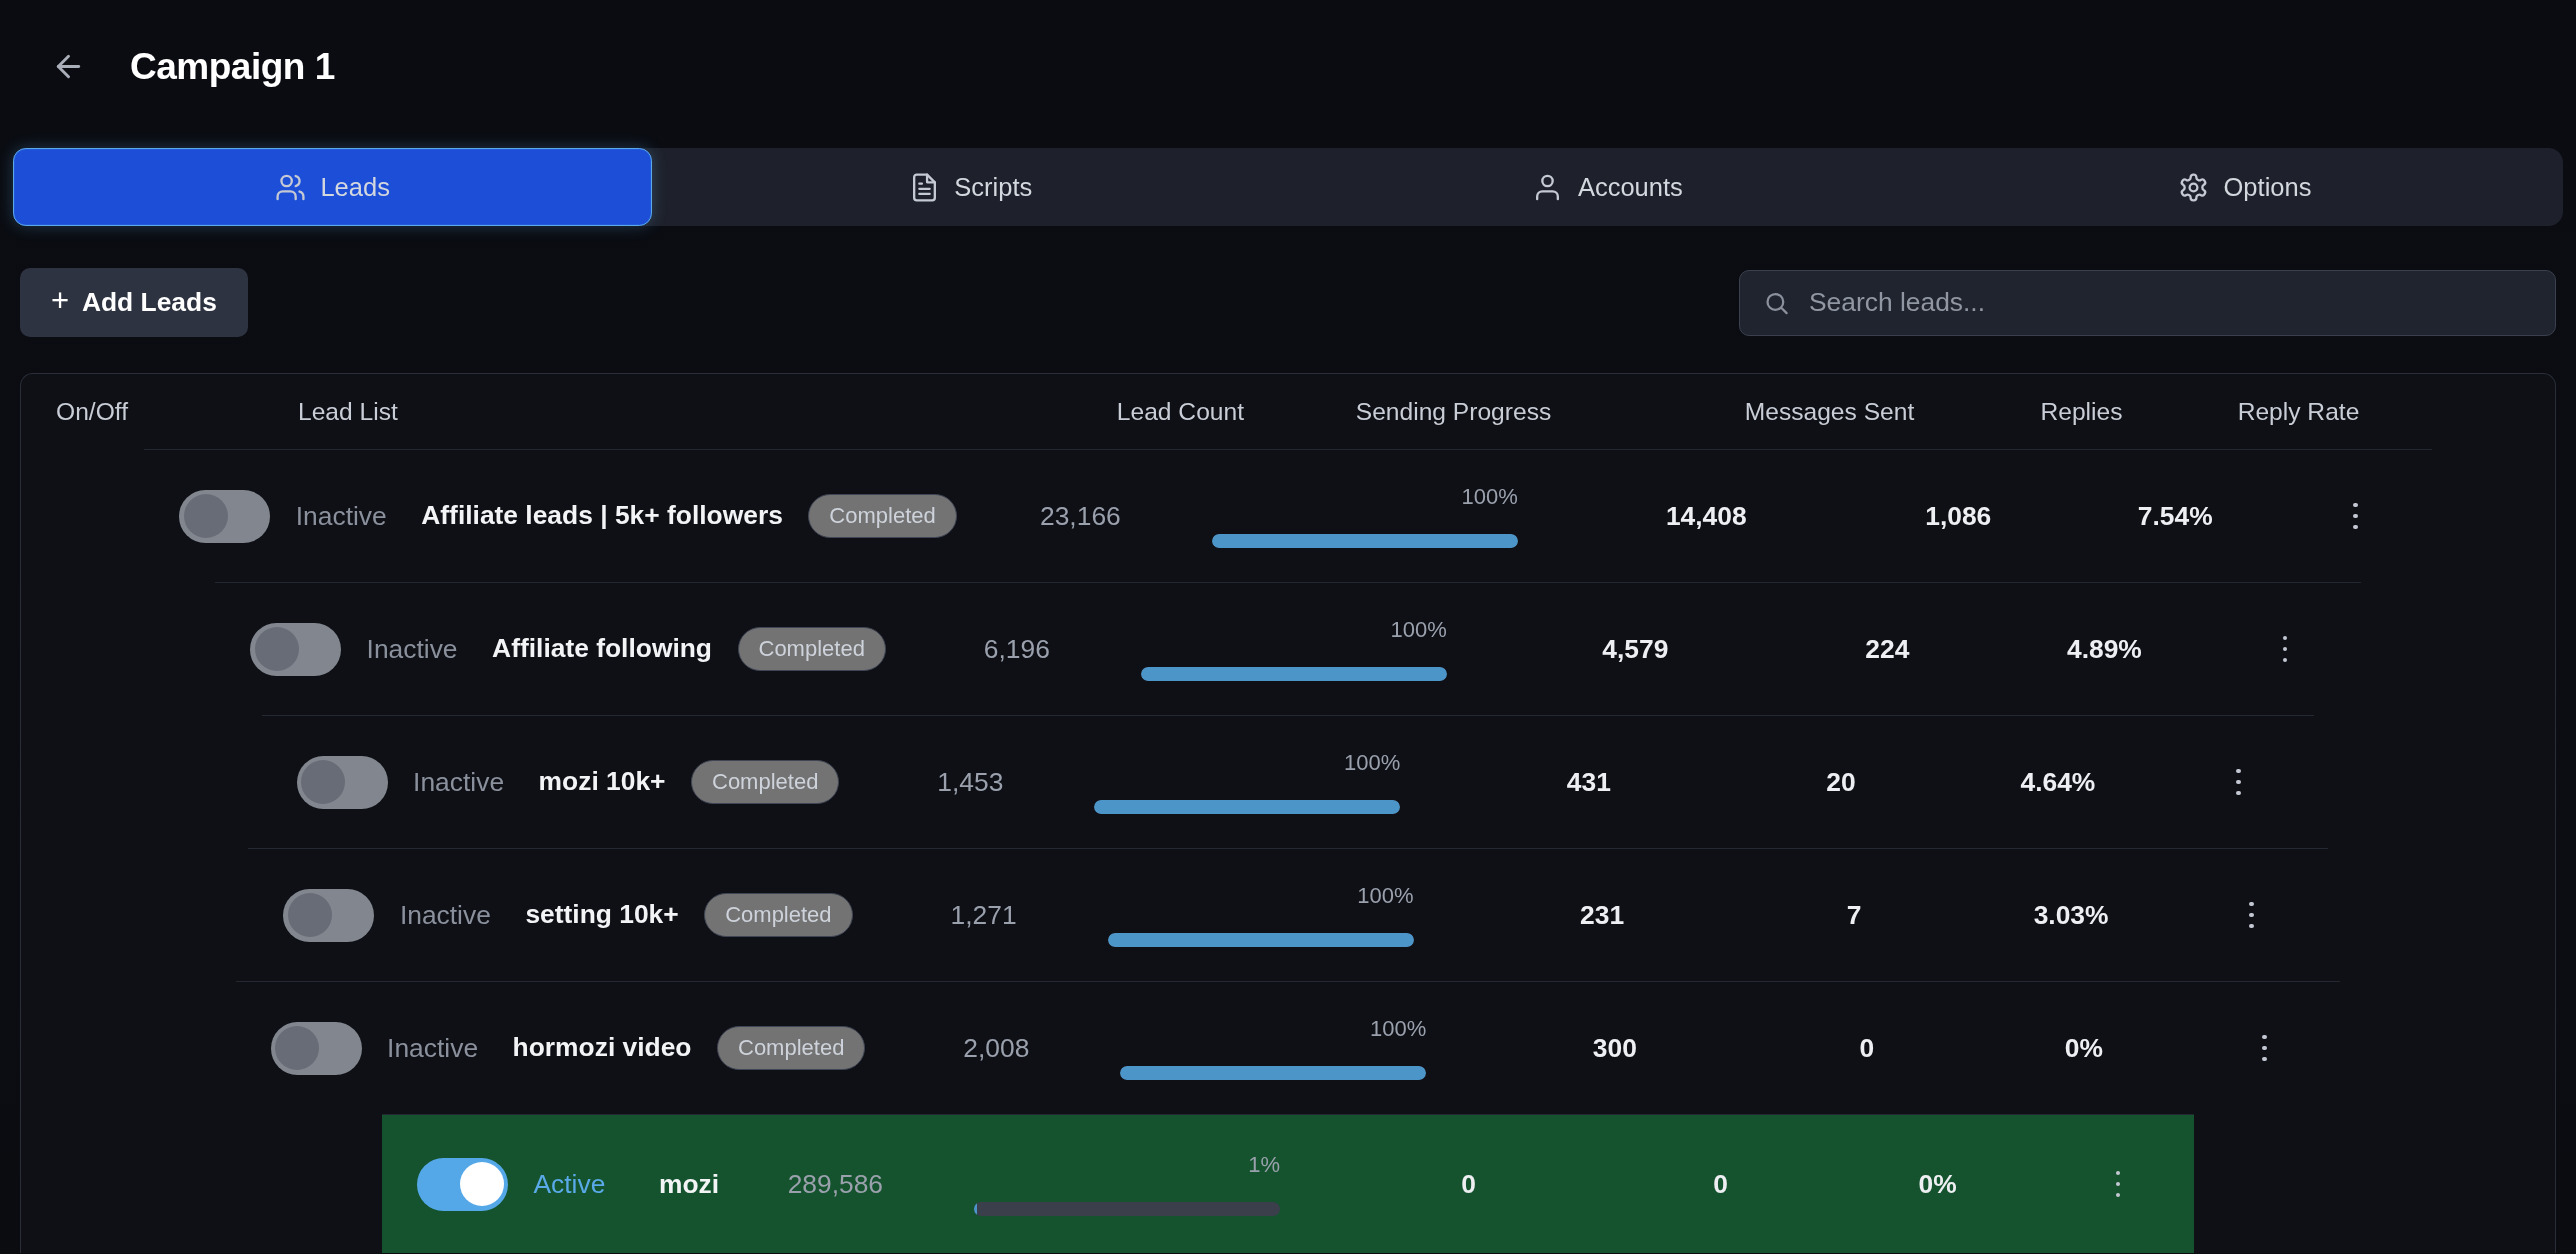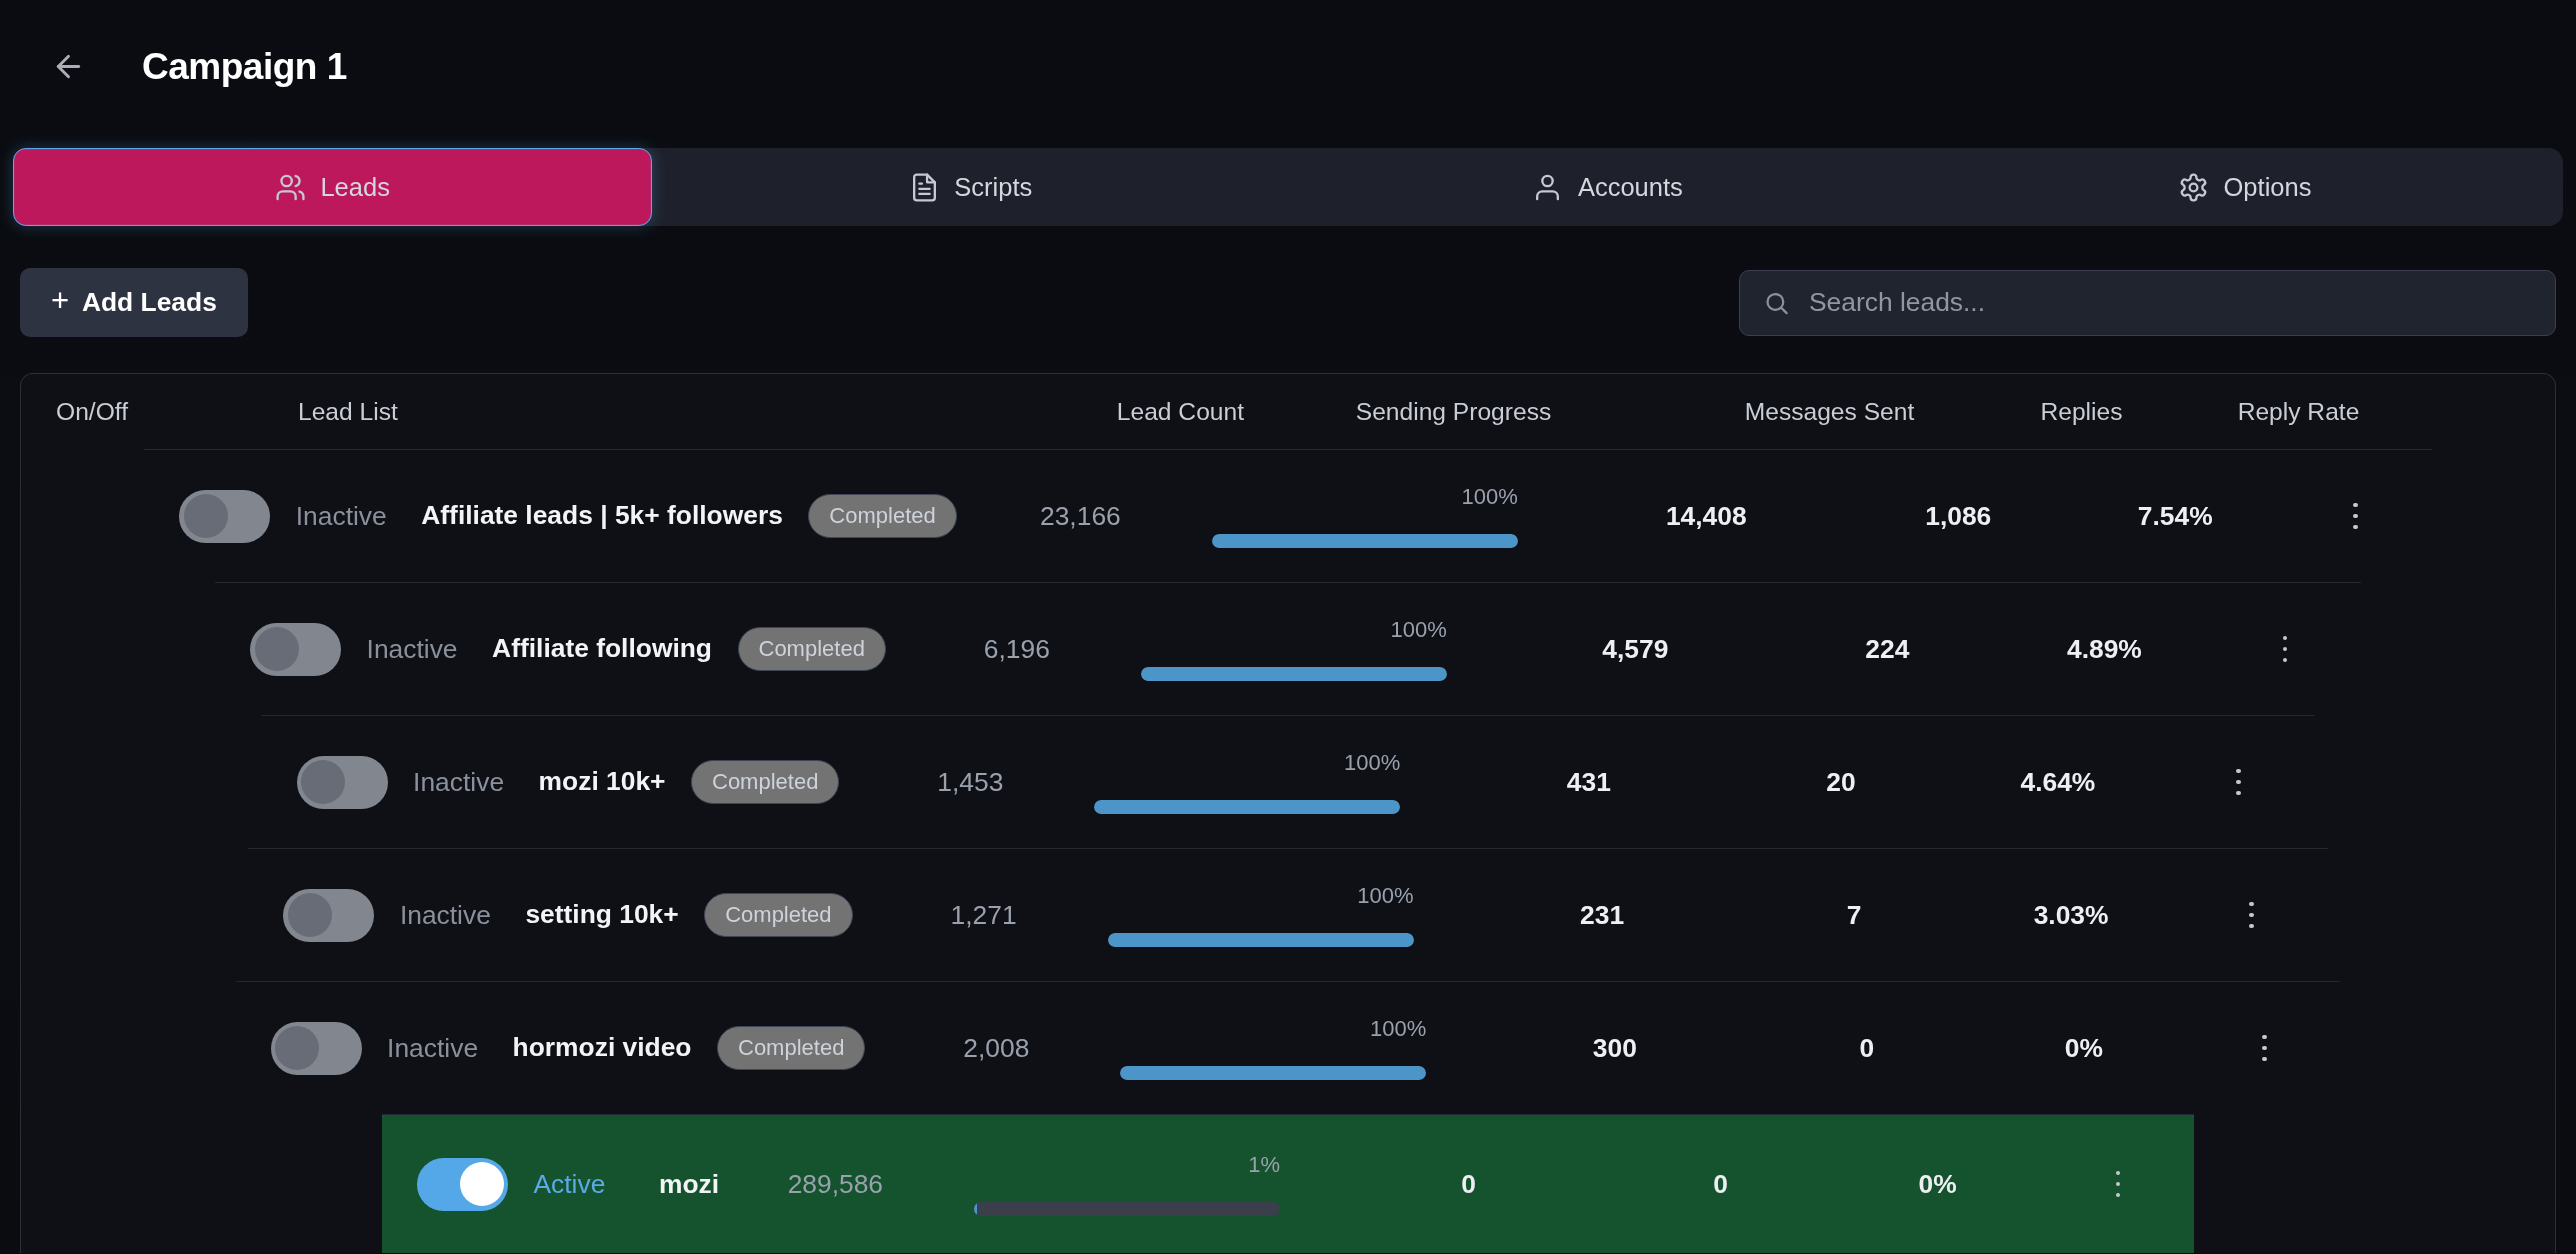--- a/index.html
+++ b/index.html
@@ -5,32 +5,32 @@
   * { margin:0; padding:0; box-sizing:border-box; }
   html,body { width:2576px; height:1254px; overflow:hidden; }
   body {
     font-family:"Liberation Sans","DejaVu Sans",sans-serif;
     background:linear-gradient(180deg,#0a0c11 0%,#0b0d13 60%,#0a0c10 100%);
     color:#e8eaee;
   }
   :root { --accent:#5aa9e8; --progress:#4c95c8; }
 
   
-  .page-header { display:flex; align-items:center; gap:56px; padding:42px 0 0 51px; height:91px;text-align:right; }
+  .page-header { display:flex; align-items:center; gap:44px; padding:42px 0 0 51px; height:91px;text-align:right; }
   .back-btn { background:none; border:none; color:#a9aeb8; cursor:pointer; display:flex; align-items:center; }
   .back-btn svg { width:35px; height:35px; }
   .page-title { font-size:37px; font-weight:700; color:#ffffff; letter-spacing:-0.5px; }
 
   
   .tabbar { margin:57px 12.8px 0; height:78px; background:#1e212b; border-radius:14.6px; display:flex; }
   .tab { flex:1; display:flex; align-items:center; justify-content:center; gap:14.6px;
          background:none; border:none; color:#d3d7de; font-size:25.5px; font-weight:500;
          font-family:inherit; cursor:pointer; border-radius:12.8px; height:100%; }
   .tab svg { width:31px; height:31px; color:#c4c9d3; flex:0 0 auto; }
-  .tab.active { background:#be185d; border:1.8px solid var(--accent);
+  .tab.active { background:#1d4ed8; border:1.8px solid var(--accent);
                 box-shadow:0 0 14.6px rgba(94,170,232,.28), inset 0 0 0 0.9px rgba(94,170,232,.12); }
 
   
   .toolbar { margin:42px 20px 0; display:flex; justify-content:space-between; align-items:center; }
   .add-leads-btn { height:69px; padding:0 31px; border:none; border-radius:10px; background:#2e3341;
                    color:#fff; font-size:26.4px; font-weight:700; font-family:inherit; cursor:pointer;
                    display:flex; align-items:center; gap:12.8px; }
   .add-leads-btn .plus { font-weight:400; font-size:31px; line-height:1; position:relative; top:-1.8px; }
   .search-wrap { position:relative; width:817px; height:66px; }
   .search-wrap svg { position:absolute; left:24px; top:50%; transform:translateY(-50%);

